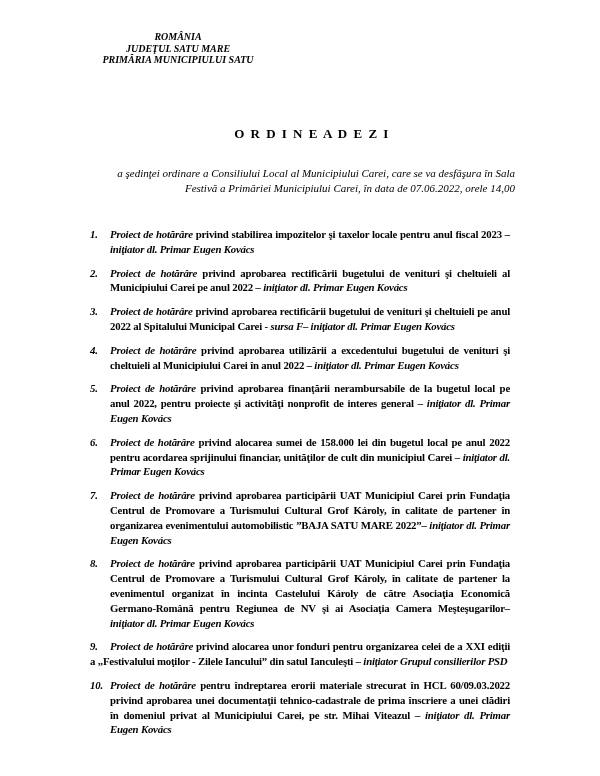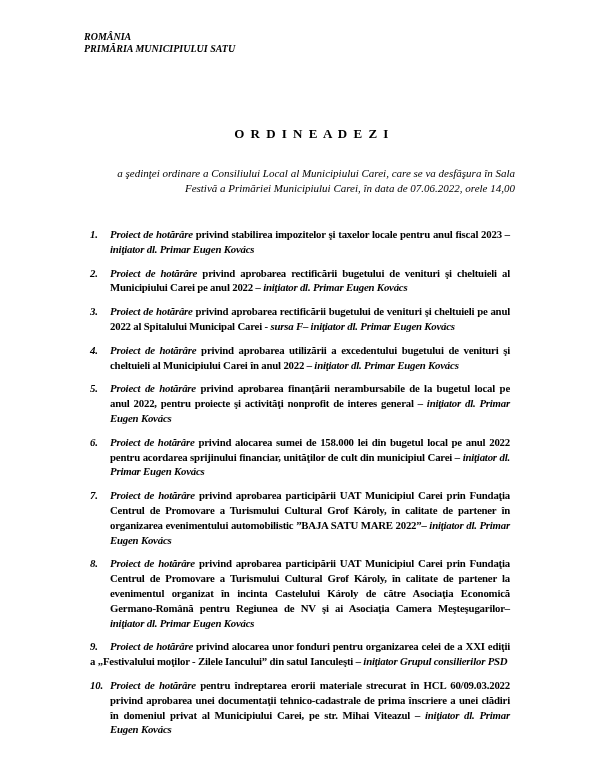--- a/index.html
+++ b/index.html
@@ -19,21 +19,21 @@
     position: relative;
     width: 600px;
     height: 776px;
     background: #ffffff;
   }
   .letterhead {
     position: absolute;
     top: 31px;
     left: 84px;
     width: 188px;
-    text-align: left;
+    text-align: center;
     font-weight: bold;
     font-style: italic;
     font-size: 10px;
     line-height: 11.7px;
     white-space: nowrap;
   }
   .doc-title {
     position: absolute;
     top: 126px;
     left: 12px;
@@ -87,20 +87,21 @@
   .seg-bold { font-weight: bold; font-style: normal; margin-top: 22px; }
   .seg-bold-italic { font-weight: bold; font-style: italic; }
 </style>
 </head>
 <body>
 
 <div class="page">
 
   <div class="letterhead">
     <div>ROMÂNIA</div>
+    <div>JUDEŢUL SATU MARE</div>
     <div>PRIMĂRIA MUNICIPIULUI SATU</div>
   </div>
 
   <h1 class="doc-title">O R D I N E A   D E   Z I</h1>
 
   <p class="doc-subtitle">a şedinţei ordinare a Consiliului Local al Municipiului Carei, care se va desfăşura în Sala Festivă a Primăriei Municipiului Carei, în data de 07.06.2022, orele 14,00</p>
 
   <ol class="agenda">
       <li class="agenda-item"><span class="num">1.</span><span class="seg-bold-italic">Proiect de hotărâre</span><span class="seg-bold"> privind stabilirea impozitelor şi taxelor locale pentru anul fiscal 2023 </span><span class="seg-bold-italic">– iniţiator dl. Primar Eugen Kovács</span></li>
       <li class="agenda-item"><span class="num">2.</span><span class="seg-bold-italic">Proiect de hotărâre</span><span class="seg-bold"> privind aprobarea rectificării bugetului de venituri şi cheltuieli al Municipiului Carei pe anul 2022  </span><span class="seg-bold-italic">– iniţiator dl. Primar Eugen Kovács</span></li>

